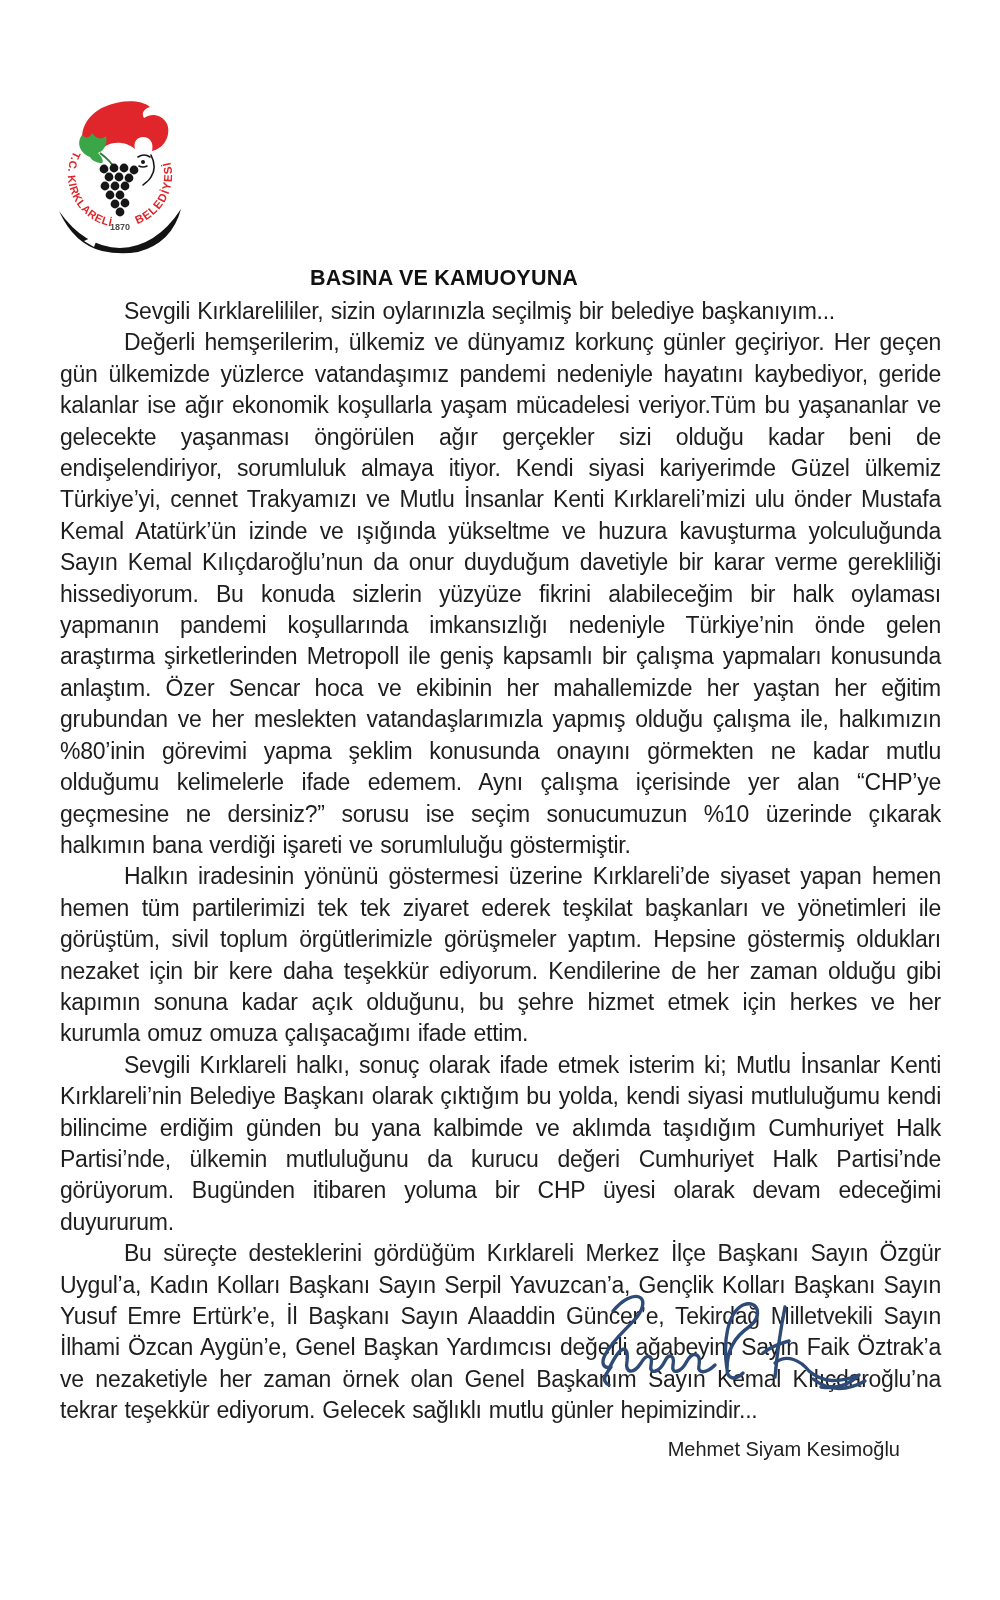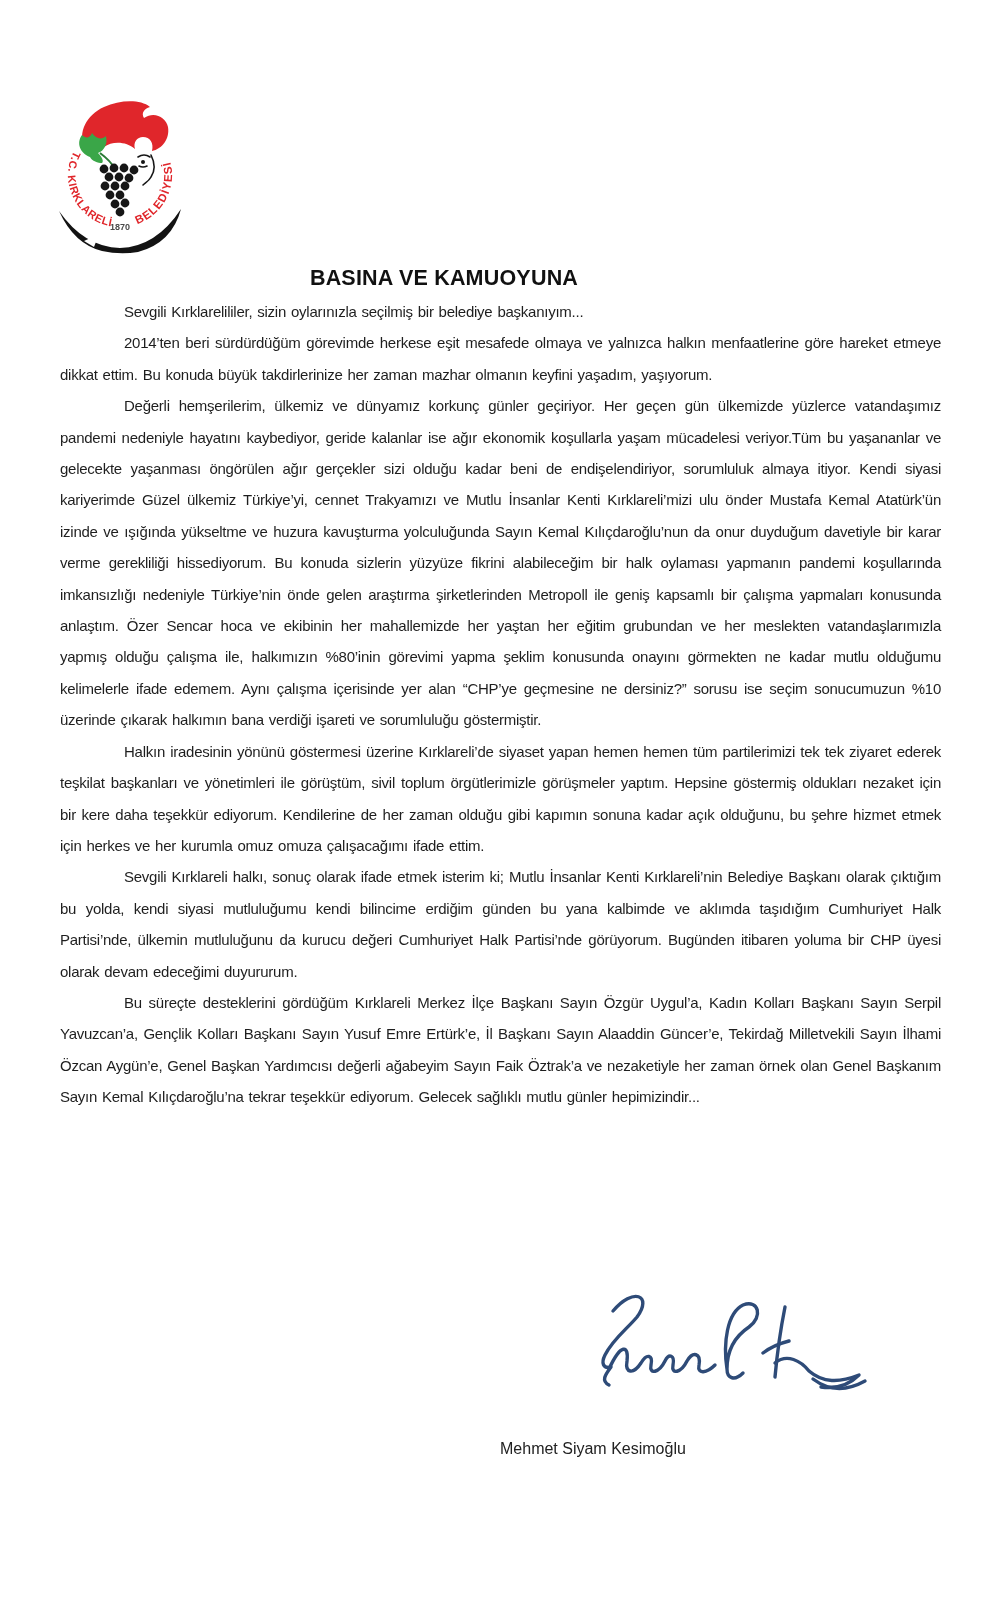--- a/index.html
+++ b/index.html
@@ -21,33 +21,33 @@
     font-size:21.5px;font-weight:bold;color:#111;
     letter-spacing:0.2px;
   }
   .body-text{
     position:absolute;left:60px;top:296px;width:881px;
   }
   .body-text p{
     margin:0;
     text-align:justify;
     text-indent:64px;
-    font-size:15px;
+    font-size:23px;
     line-height:31.4px;
     letter-spacing:-0.25px;
     word-spacing:1px;
     color:#1e1e1e;
   }
   .signature-svg{
     position:absolute;left:575px;top:1281px;width:308px;height:118px;
   }
   .signoff{
     position:absolute;left:500px;top:1430px;width:400px;
-    text-align:left;
-    font-size:16px;line-height:38px;color:#222;
+    text-align:right;
+    font-size:20px;line-height:38px;color:#222;
   }
   .logo-arc-text{
     font-family:"Liberation Sans","DejaVu Sans",sans-serif;
     font-weight:bold;
     fill:#e0262b;
   }
 </style>
 </head>
 <body>
 
@@ -99,21 +99,20 @@
     <text class="logo-arc-text" font-size="11.5" letter-spacing="1">
       <textPath href="#arcText" startOffset="58%">BELEDİYESİ</textPath>
     </text>
     <text x="66" y="135" text-anchor="middle" font-size="9" font-weight="bold" fill="#4a4a4a">1870</text>
   </svg>
 
   <div class="doc-title">BASINA VE KAMUOYUNA</div>
 
   <div class="body-text">
     <p>Sevgili Kırklarelililer, sizin oylarınızla seçilmiş bir belediye başkanıyım...</p>
-    <p>2014’ten beri sürdürdüğüm görevimde herkese eşit mesafede olmaya ve yalnızca halkın menfaatlerine göre hareket etmeye dikkat ettim. Bu konuda büyük takdirlerinize her zaman mazhar olmanın keyfini yaşadım, yaşıyorum.</p>
     <p>Değerli hemşerilerim, ülkemiz ve dünyamız korkunç günler geçiriyor. Her geçen gün ülkemizde yüzlerce vatandaşımız pandemi nedeniyle hayatını kaybediyor, geride kalanlar ise ağır ekonomik koşullarla yaşam mücadelesi veriyor.Tüm bu yaşananlar ve gelecekte yaşanması öngörülen ağır gerçekler sizi olduğu kadar beni de endişelendiriyor, sorumluluk almaya itiyor. Kendi siyasi kariyerimde Güzel ülkemiz Türkiye’yi, cennet Trakyamızı ve Mutlu İnsanlar Kenti Kırklareli’mizi ulu önder Mustafa Kemal Atatürk’ün izinde ve ışığında yükseltme ve huzura kavuşturma yolculuğunda Sayın Kemal Kılıçdaroğlu’nun da onur duyduğum davetiyle bir karar verme gerekliliği hissediyorum. Bu konuda sizlerin yüzyüze fikrini alabileceğim bir halk oylaması yapmanın pandemi koşullarında imkansızlığı nedeniyle Türkiye’nin önde gelen araştırma şirketlerinden Metropoll ile geniş kapsamlı bir çalışma yapmaları konusunda anlaştım. Özer Sencar hoca ve ekibinin her mahallemizde her yaştan her eğitim grubundan ve her meslekten vatandaşlarımızla yapmış olduğu çalışma ile, halkımızın %80’inin görevimi yapma şeklim konusunda onayını görmekten ne kadar mutlu olduğumu kelimelerle ifade edemem. Aynı çalışma içerisinde yer alan “CHP’ye geçmesine ne dersiniz?” sorusu ise seçim sonucumuzun %10 üzerinde çıkarak halkımın bana verdiği işareti ve sorumluluğu göstermiştir.</p>
     <p>Halkın iradesinin yönünü göstermesi üzerine Kırklareli’de siyaset yapan hemen hemen tüm partilerimizi tek tek ziyaret ederek teşkilat başkanları ve yönetimleri ile görüştüm, sivil toplum örgütlerimizle görüşmeler yaptım. Hepsine göstermiş oldukları nezaket için bir kere daha teşekkür ediyorum. Kendilerine de her zaman olduğu gibi kapımın sonuna kadar açık olduğunu, bu şehre hizmet etmek için herkes ve her kurumla omuz omuza çalışacağımı ifade ettim.</p>
     <p>Sevgili Kırklareli halkı, sonuç olarak ifade etmek isterim ki; Mutlu İnsanlar Kenti Kırklareli’nin Belediye Başkanı olarak çıktığım bu yolda, kendi siyasi mutluluğumu kendi bilincime erdiğim günden bu yana kalbimde ve aklımda taşıdığım Cumhuriyet Halk Partisi’nde, ülkemin mutluluğunu da kurucu değeri Cumhuriyet Halk Partisi’nde görüyorum. Bugünden itibaren yoluma bir CHP üyesi olarak devam edeceğimi duyururum.</p>
     <p>Bu süreçte desteklerini gördüğüm Kırklareli Merkez İlçe Başkanı Sayın Özgür Uygul’a, Kadın Kolları Başkanı Sayın Serpil Yavuzcan’a, Gençlik Kolları Başkanı Sayın Yusuf Emre Ertürk’e, İl Başkanı Sayın Alaaddin Güncer’e, Tekirdağ Milletvekili Sayın İlhami Özcan Aygün’e, Genel Başkan Yardımcısı değerli ağabeyim Sayın Faik Öztrak’a ve nezaketiyle her zaman örnek olan Genel Başkanım Sayın Kemal Kılıçdaroğlu’na tekrar teşekkür ediyorum. Gelecek sağlıklı mutlu günler hepimizindir...</p>
   </div>
 
   <svg class="signature-svg" viewBox="0 0 308 118" aria-hidden="true">
     <g fill="none" stroke="#2e4b78" stroke-width="3.4" stroke-linecap="round" stroke-linejoin="round">
       <path d="M 38,30 C 58,6 78,14 62,36 C 52,48 38,58 30,74 C 26,82 28,88 36,86 C 30,94 26,100 34,104"></path>
       <path d="M 34,88 C 46,62 54,64 52,80 C 50,92 58,94 66,82 C 72,72 78,74 76,84 C 74,94 84,92 90,80 C 94,72 100,74 98,84 C 96,94 106,92 112,80 C 118,70 126,72 124,84 C 122,94 132,92 140,84"></path>

